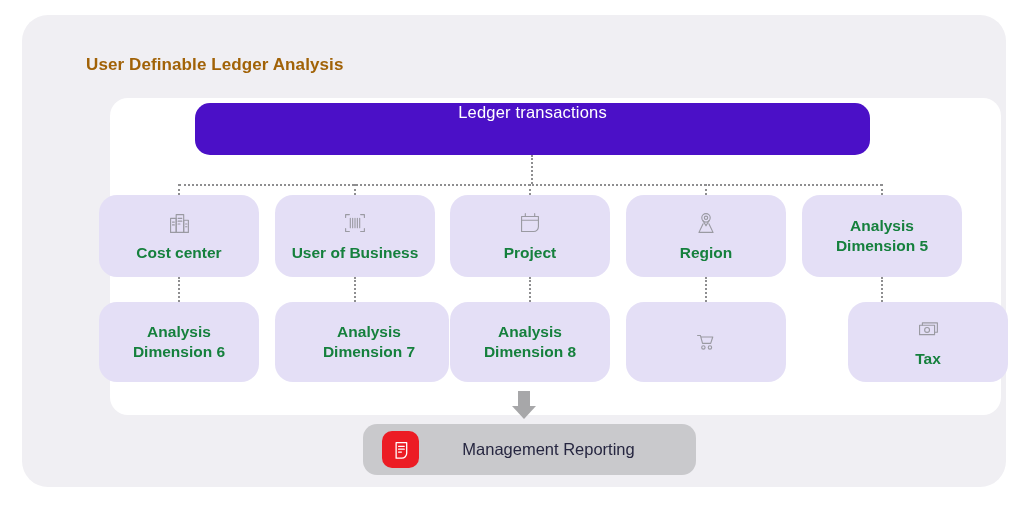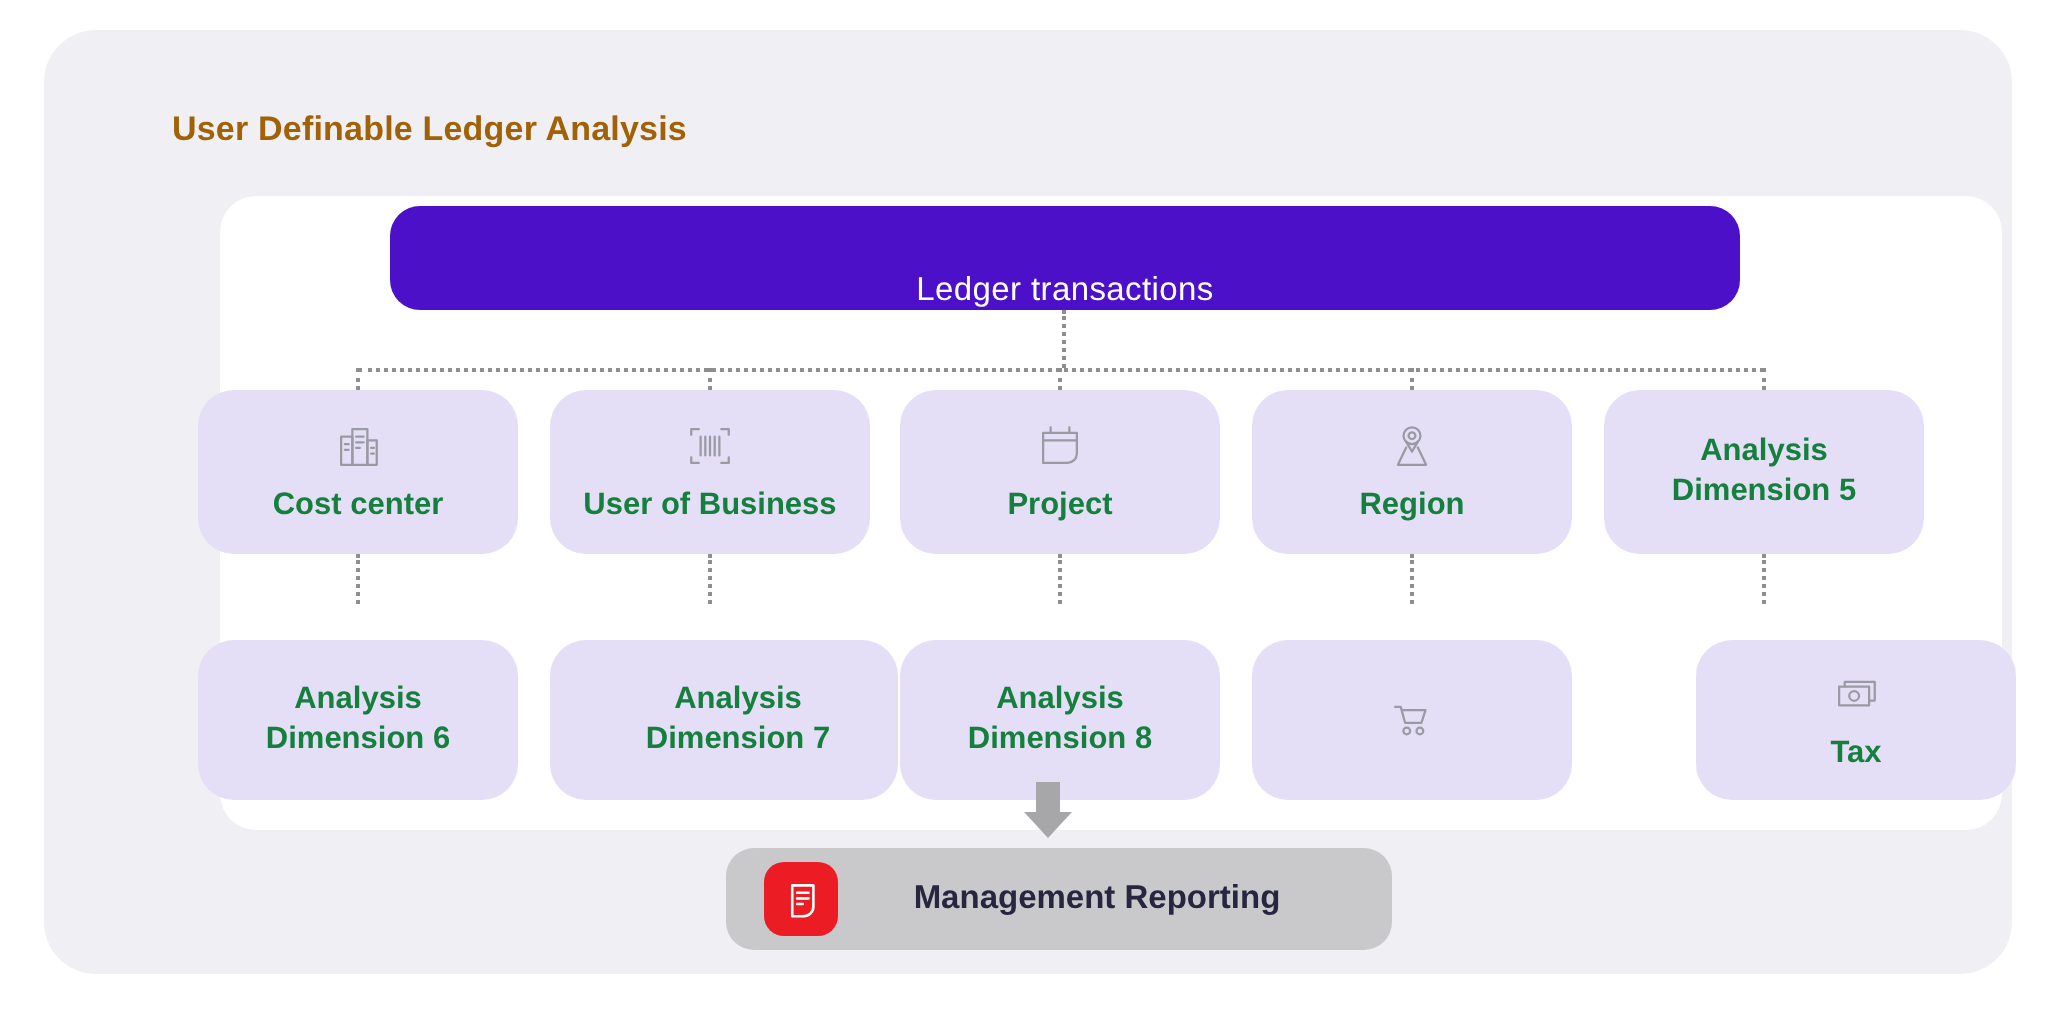--- a/index.html
+++ b/index.html
@@ -9,32 +9,32 @@
   .canvas{position:absolute;left:22px;top:15px;width:984px;height:472px;
           background:#F0EFF3;border-radius:26px;}
 
   .page-title{position:absolute;left:64px;top:40px;font-size:17px;font-weight:bold;
               color:#a16207;letter-spacing:.1px;}
 
   .panel{position:absolute;left:88px;top:83px;width:891px;height:317px;
          background:#ffffff;border-radius:18px;}
 
   .root-node{position:absolute;left:195px;top:103px;width:675px;height:52px;
-             background:#4B10C7;border-radius:15px;display:flex;align-items:flex-end;
+             background:#4B10C7;border-radius:15px;display:flex;align-items:flex-start;
              justify-content:center;}
   .root-node span{color:#ffffff;font-size:16.5px;font-weight:500;letter-spacing:.2px;}
 
   .dot-v{position:absolute;width:0;border-left:2px dotted #8E8E90;}
   .dot-h{position:absolute;height:0;border-top:2px dotted #8E8E90;}
 
   .dim-box{position:absolute;width:160px;background:#E4DFF6;border-radius:18px;
            display:flex;flex-direction:column;align-items:center;justify-content:center;
            gap:5px;}
   .row1{top:195px;height:82px;}
-  .row2{top:302px;height:80px;margin-top:18px;}
+  .row2{top:302px;height:80px;}
   .dim-label{color:#15803d;font-size:15.5px;font-weight:700;text-align:center;
              line-height:1.3;max-width:156px;}
   .dim-label.wrap{max-width:118px;}
   .icon{width:30px;height:30px;display:block;}
   .icon path,.icon rect,.icon circle{fill:none;stroke:#9A9AA2;stroke-width:1.2;
         stroke-linecap:round;stroke-linejoin:round;}
 
   .arrow-stem{position:absolute;left:518px;top:391px;width:12px;height:16px;background:#A7A7A9;}
   .arrow-head{position:absolute;left:512px;top:406px;width:0;height:0;
               border-left:12px solid transparent;border-right:12px solid transparent;
@@ -43,21 +43,21 @@
   .output-pill{position:absolute;left:363px;top:424px;width:333px;height:51px;
                background:#C9C9CC;border-radius:14px;}
   .output-icon{position:absolute;left:19px;top:7px;width:37px;height:37px;
                background:#EC1C24;border-radius:10px;display:flex;align-items:center;
                justify-content:center;}
   .output-icon svg{width:26px;height:26px;}
   .output-icon path{fill:none;stroke:#ffffff;stroke-width:1.6;stroke-linecap:round;
                     stroke-linejoin:round;}
   .output-label{position:absolute;left:0;top:0;width:100%;height:51px;line-height:51px;
                 text-align:center;padding-left:38px;box-sizing:border-box;
-                color:#262640;font-size:16.5px;font-weight:700;}
+                color:#262640;font-size:16.5px;font-weight:400;}
 </style>
 </head>
 <body>
 
 <div class="canvas">
   <div class="page-title">User Definable Ledger Analysis</div>
   <div class="panel"></div>
 </div>
 
 <div class="root-node">

